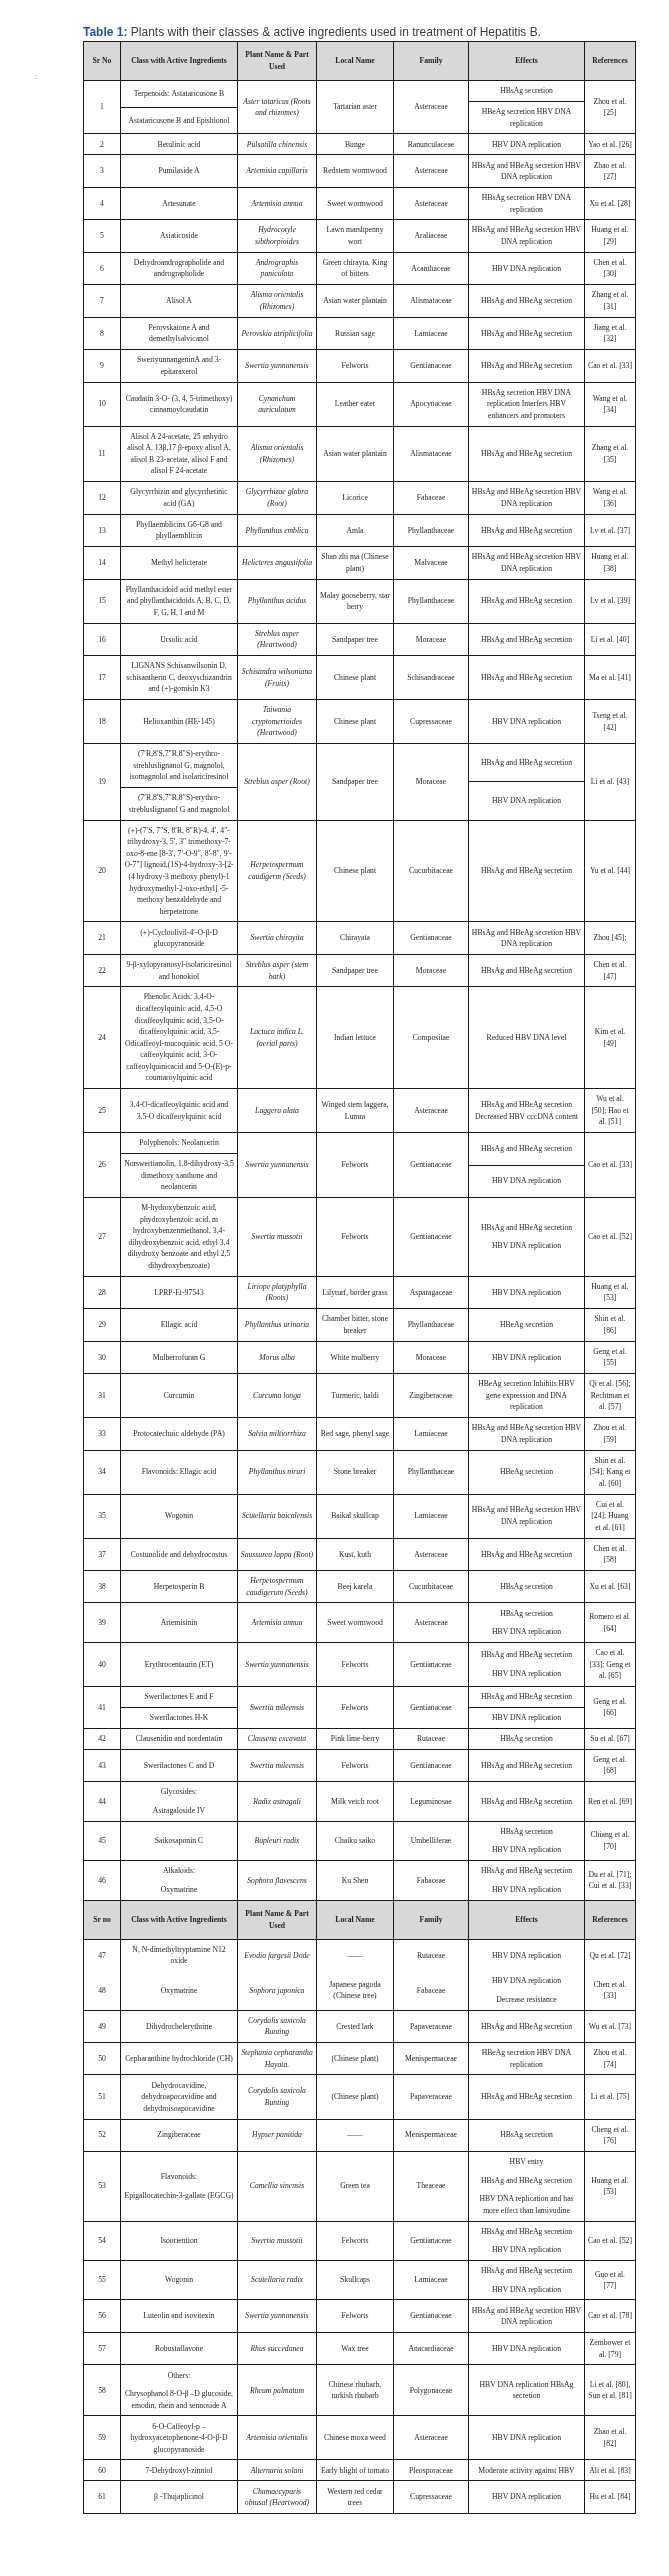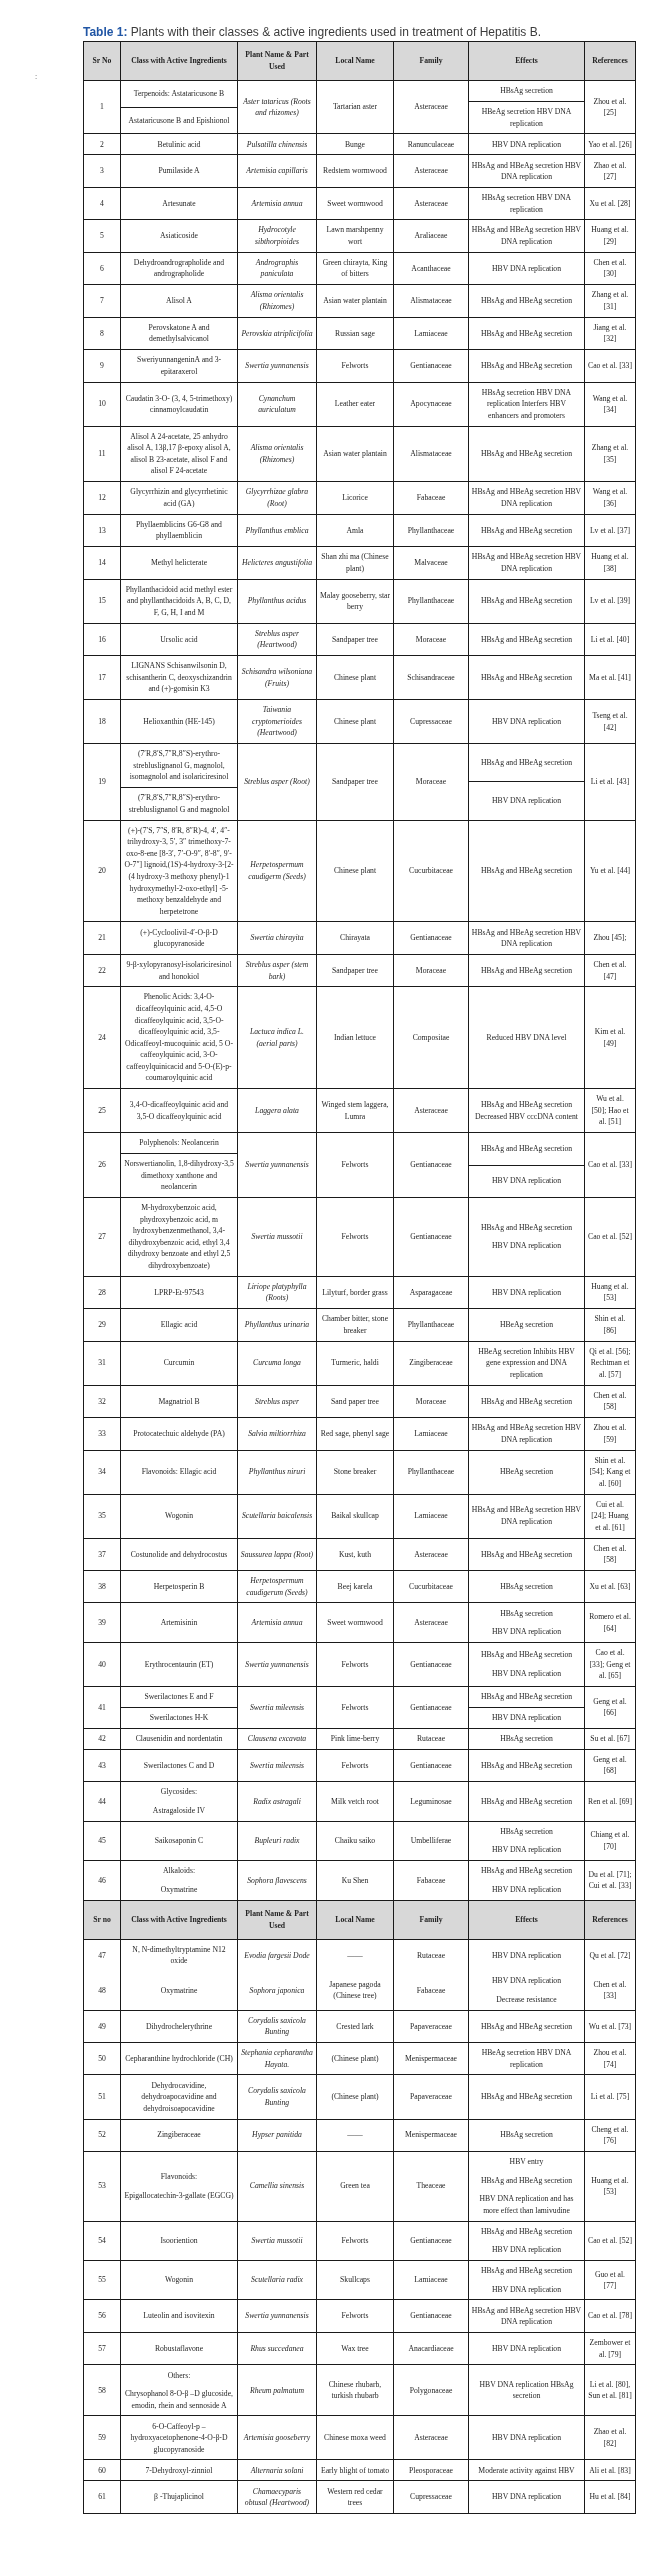--- a/index.html
+++ b/index.html
@@ -477,44 +477,44 @@
         </td>
         <td class="plant">Phyllanthus urinaria</td>
         <td>Chamber bitter, stone breaker</td>
         <td>Phyllanthaceae</td>
         <td>
           <div class="para">HBeAg secretion</div>
         </td>
         <td>Shin et al. [86]</td>
       </tr>
       <tr>
+        <td>30</td>
+        <td>
+          <div class="para">Mulberrofuran G</div>
+        </td>
+        <td class="plant">Morus alba</td>
+        <td>White mulberry</td>
+        <td>Moraceae</td>
+        <td>
+          <div class="para">HBV DNA replication</div>
+        </td>
+        <td>Geng et al. [55]</td>
+      </tr>
+      <tr>
         <td>31</td>
         <td>
           <div class="para">Curcumin</div>
         </td>
         <td class="plant">Curcuma longa</td>
         <td>Turmeric, haldi</td>
         <td>Zingiberaceae</td>
         <td>
           <div class="para">HBeAg secretion Inhibits HBV gene expression and DNA replication</div>
         </td>
         <td>Qi et al. [56]; Rechtman et al. [57]</td>
-      </tr>
-      <tr>
-        <td>32</td>
-        <td>
-          <div class="para">Magnatriol B</div>
-        </td>
-        <td class="plant">Streblus asper</td>
-        <td>Sand paper tree</td>
-        <td>Moraceae</td>
-        <td>
-          <div class="para">HBsAg and HBeAg secretion</div>
-        </td>
-        <td>Chen et al. [58]</td>
       </tr>
       <tr>
         <td>33</td>
         <td>
           <div class="para">Protocatechuic aldehyde (PA)</div>
         </td>
         <td class="plant">Salvia miltiorrhiza</td>
         <td>Red sage, phenyl sage</td>
         <td>Lamiaceae</td>
         <td>
@@ -868,21 +868,21 @@
         <td>
           <div class="para">HBV DNA replication HBsAg secretion</div>
         </td>
         <td>Li et al. [80], Sun et al. [81]</td>
       </tr>
       <tr>
         <td>59</td>
         <td>
           <div class="para">6-O-Caffeoyl-p –hydroxyacetophenone-4-O-β-D glucopyranoside</div>
         </td>
-        <td class="plant">Artemisia gooseberry</td>
+        <td class="plant">Artemisia orientalis</td>
         <td>Chinese moxa weed</td>
         <td>Asteraceae</td>
         <td>
           <div class="para">HBV DNA replication</div>
         </td>
         <td>Zhao et al. [82]</td>
       </tr>
       <tr>
         <td>60</td>
         <td>

